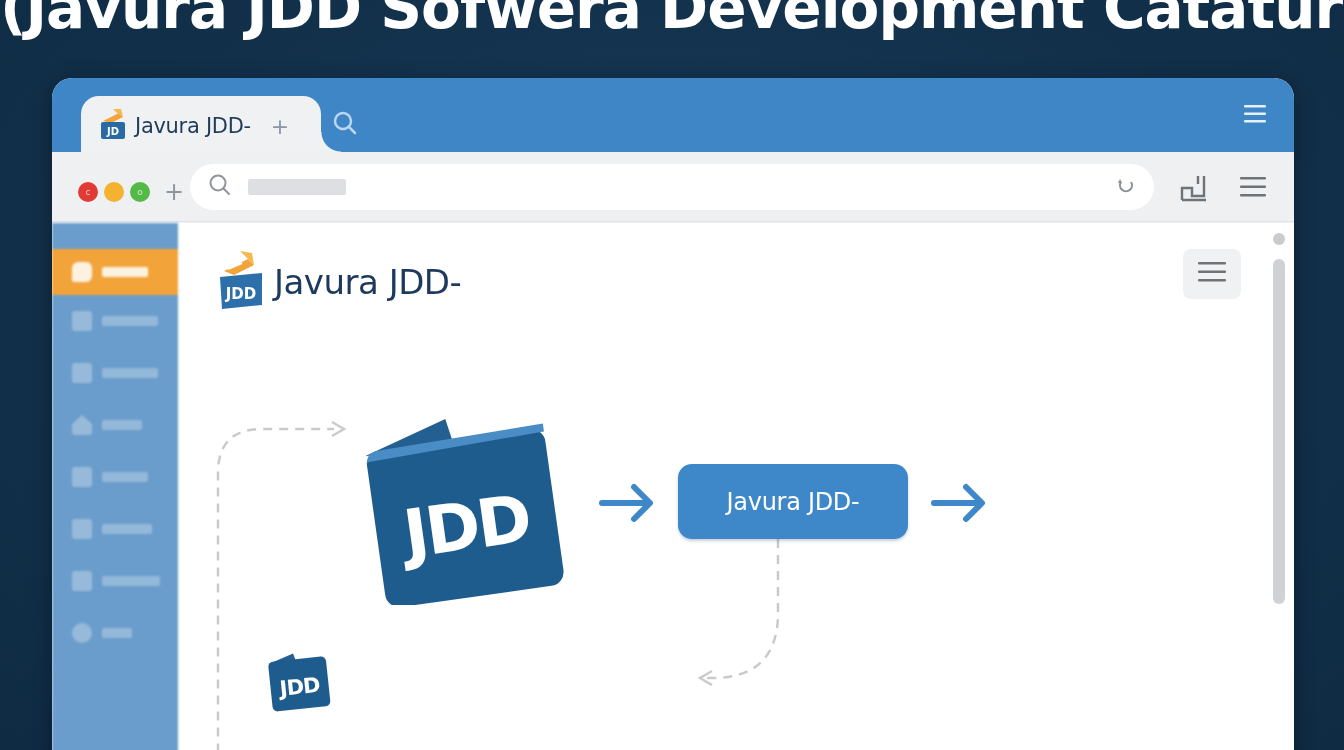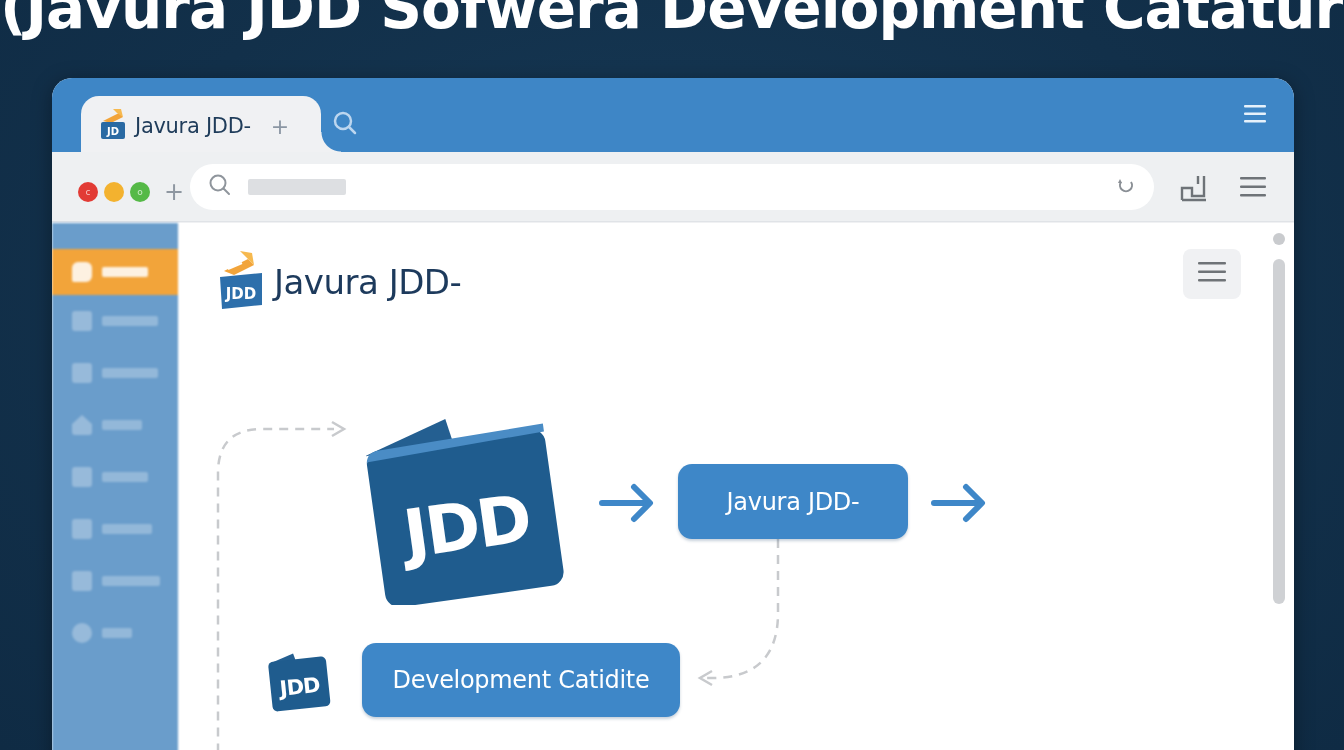--- a/index.html
+++ b/index.html
@@ -281,19 +281,16 @@
       <div style="position:absolute; left:214px; top:426px;">
         <svg width="66" height="64" viewBox="0 0 66 64">
           <g transform="rotate(-6 33 32)">
             <path d="M4 12 L30 4 L32 12 Z" fill="#245f91"></path>
             <rect x="4" y="10" width="58" height="50" rx="5" fill="#1f5c8e"></rect>
             <text x="33" y="45" font-size="21" font-weight="bold" fill="#fff" text-anchor="middle" font-family="DejaVu Sans, sans-serif" letter-spacing="-1">JDD</text>
           </g>
         </svg>
       </div>
 
-      <div class="flow-box" style="left:310px; top:420px; width:318px; height:74px;">
-        <span>Development Catidite</span>
-      </div>
 
     </div>
   </div>
 </div>
 
 </body></html>

